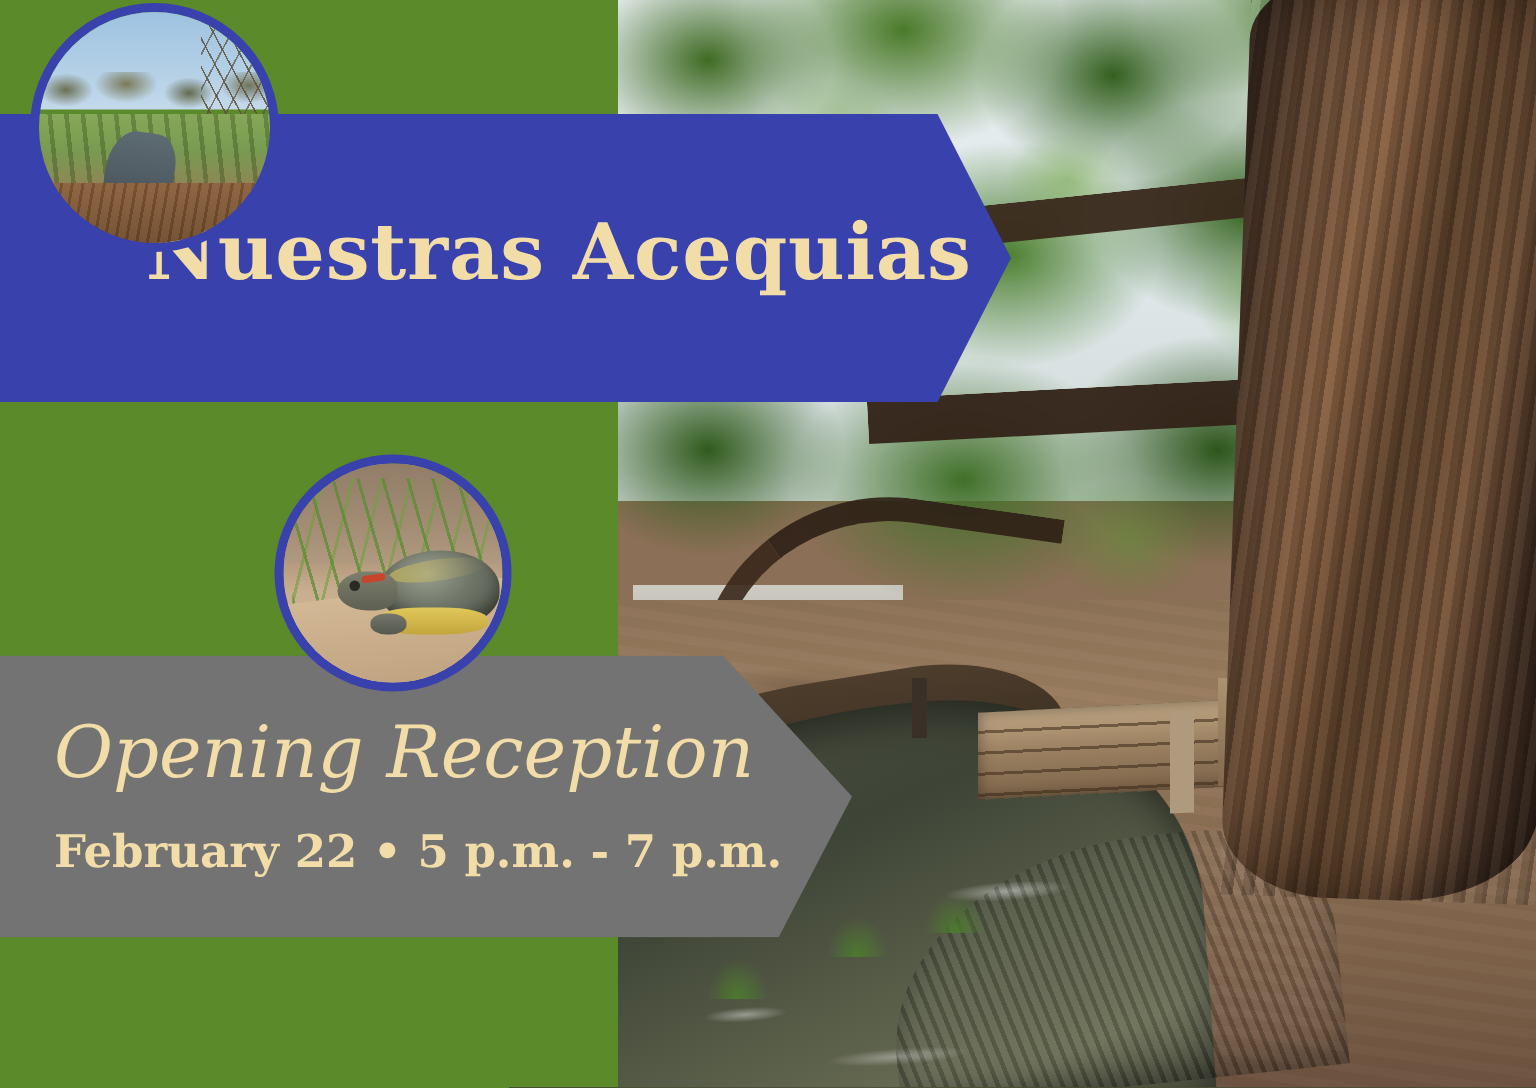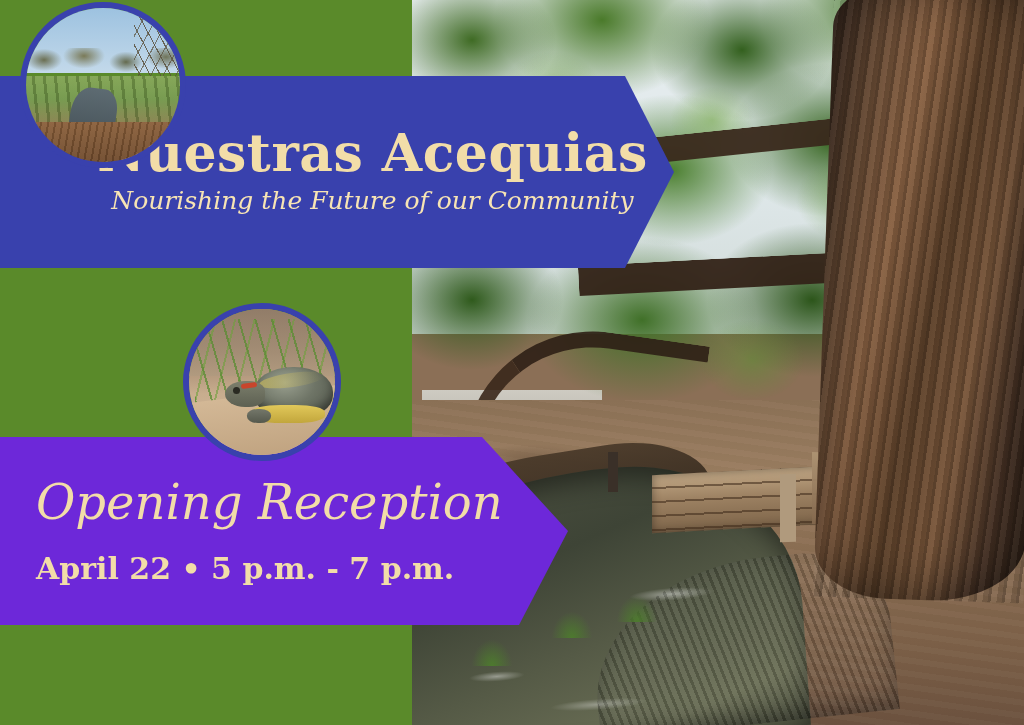--- a/index.html
+++ b/index.html
@@ -140,21 +140,21 @@
   .subtitle{
     font-family:"DejaVu Serif", serif;
     font-style:italic;font-size:25px;color:#f7e4b4;line-height:1.28;
     text-align:center;white-space:nowrap;margin:0;
   }
   .subtitle .l2{display:block;}
 
   
   .banner-bottom{
     position:absolute;left:0;top:437px;width:568px;height:188px;
-    background:#6d28d9;
+    background:#737373;
     clip-path:polygon(0 0, 482px 0, 568px 94px, 519px 188px, 0 188px);
     z-index:4;
   }
   .banner-bottom-inner{position:absolute;left:36px;top:0;width:470px;height:188px;
     display:flex;flex-direction:column;justify-content:center;}
   .headline{
     font-family:"DejaVu Serif", serif;
     font-style:italic;font-size:48px;color:#f2dda8;line-height:1;margin:0 0 28px 0;
     white-space:nowrap;
   }
@@ -253,29 +253,28 @@
     <div class="pr-trunk"></div>
     <div class="pr-trunk-tex"></div>
   </div>
 
   <div class="green-col"></div>
 
   <div class="banner-top">
     <div class="banner-top-inner">
       <h1 class="title">Nuestras Acequias</h1>
       <p class="subtitle">
-        <span class="l2">Nourishing the Future of our Community</span>
       </p>
     </div>
   </div>
 
   <div class="banner-bottom">
     <div class="banner-bottom-inner">
       <div class="headline">Opening Reception</div>
-      <div class="dateline">April 22 • 5 p.m. - 7 p.m.</div>
+      <div class="dateline">February 22 • 5 p.m. - 7 p.m.</div>
     </div>
   </div>
 
   <div class="circle circle-field">
     <div class="cf-sky"></div>
     <div class="cf-trees"></div>
     <div class="cf-bareTree"></div>
     <div class="cf-field"></div>
     <div class="cf-rows"></div>
     <div class="cf-water"></div>

